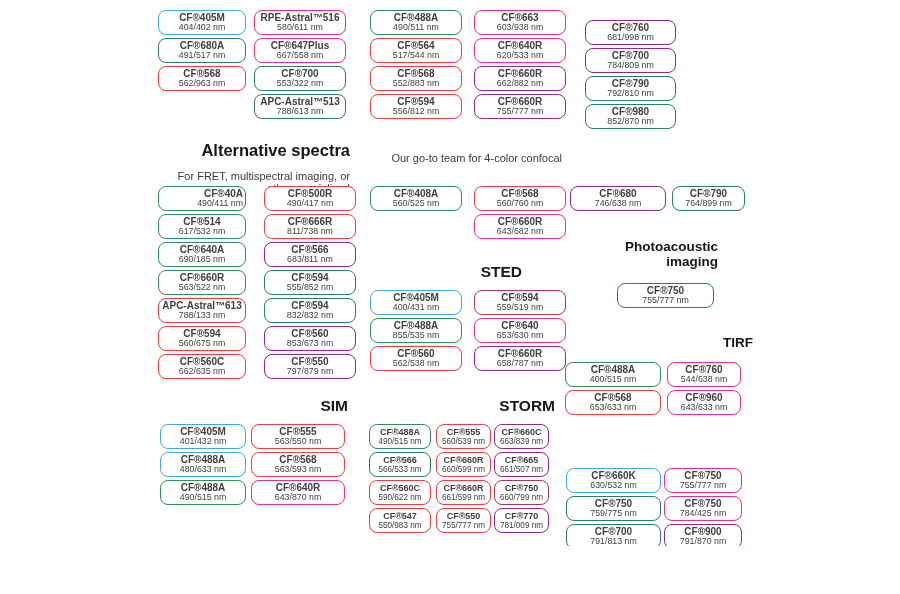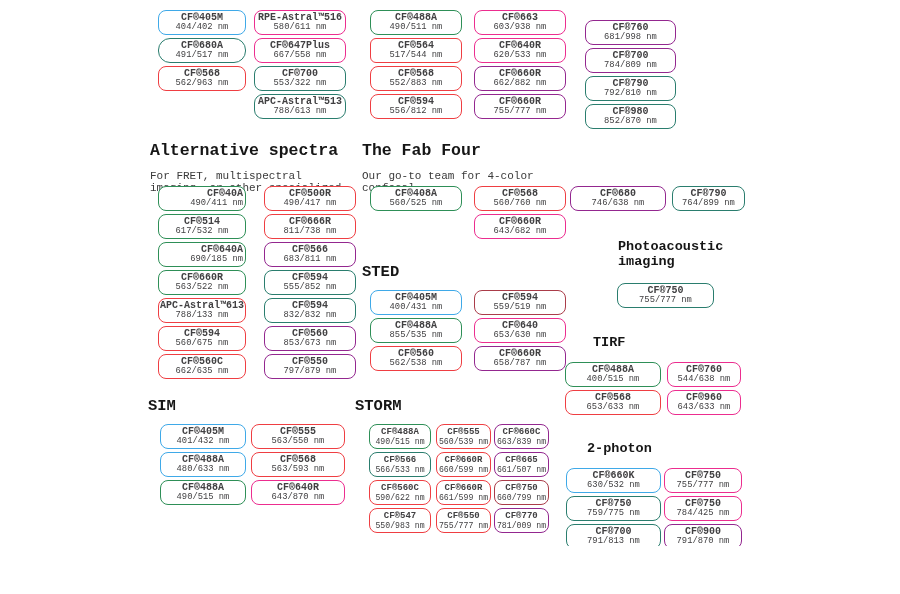--- a/index.html
+++ b/index.html
@@ -1,46 +1,46 @@
 <!DOCTYPE html>
 <html><head>
 <meta charset="utf-8">
 <style>
   html,body{margin:0;padding:0;background:#ffffff;}
   .canvas{
     position:relative;width:900px;height:546px;background:#ffffff;
-    font-family:Liberation Mono, monospace;overflow:hidden;color:#414042;
+    font-family:Liberation Sans, sans-serif;overflow:hidden;color:#414042;
   }
   .col{position:absolute;display:flex;flex-direction:column;gap:3px;}
   .pill{
     box-sizing:border-box;height:25px;border:1.6px solid #888;border-radius:8px;
     background:#fff;display:flex;flex-direction:column;align-items:center;justify-content:center;
     line-height:1.12;padding:1px 2px;
   }
   .pill-name{font-size:10px;font-weight:bold;color:#414042;white-space:nowrap;}
   .pill-range{font-size:8.8px;color:#414042;white-space:nowrap;}
   .narrow .pill-name{font-size:9px;}
   .narrow .pill-range{font-size:8.2px;}
-  .hdr{position:absolute;text-align:left;color:#161616;}
+  .hdr{position:absolute;text-align:right;color:#161616;}
   .hdr .t{font-weight:bold;font-size:16.5px;line-height:1.08;}
   .hdr .t.mid{font-size:15.5px;}
   .hdr .t.small{font-size:13.5px;}
   .hdr .s{font-size:11px;color:#3a3a3a;margin-top:10px;}
 </style>
 </head>
 <body>
 
 <div class="canvas">
 
   <div class="col" style="left:158px;top:10px;width:88px">
       <div class="pill" style="border-color: rgb(63, 169, 232);">
         <div class="pill-name">CF®405M</div>
         <div class="pill-range">404/402 nm</div>
       </div>
-      <div class="pill" style="border-color: rgb(42, 125, 110); border-radius: 12px;">
+      <div class="pill" style="border-color: rgb(42, 125, 110);">
         <div class="pill-name">CF®680A</div>
         <div class="pill-range">491/517 nm</div>
       </div>
       <div class="pill" style="border-color: rgb(239, 62, 66);">
         <div class="pill-name">CF®568</div>
         <div class="pill-range">562/963 nm</div>
       </div>
     </div>
   <div class="col" style="left:254px;top:10px;width:92px">
       <div class="pill" style="border-color: rgb(236, 45, 143);">
@@ -48,31 +48,31 @@
         <div class="pill-range">580/611 nm</div>
       </div>
       <div class="pill" style="border-color: rgb(236, 45, 143);">
         <div class="pill-name">CF®647Plus</div>
         <div class="pill-range">667/558 nm</div>
       </div>
       <div class="pill" style="border-color: rgb(42, 125, 110);">
         <div class="pill-name">CF®700</div>
         <div class="pill-range">553/322 nm</div>
       </div>
-      <div class="pill" style="border-color: rgb(42, 125, 110); border-radius: 9px;">
+      <div class="pill" style="border-color: rgb(42, 125, 110);">
         <div class="pill-name">APC-Astral™513</div>
         <div class="pill-range">788/613 nm</div>
       </div>
     </div>
   <div class="col" style="left:370px;top:10px;width:92px">
       <div class="pill" style="border-color: rgb(46, 143, 87);">
         <div class="pill-name">CF®488A</div>
         <div class="pill-range">490/511 nm</div>
       </div>
-      <div class="pill" style="border-color: rgb(239, 62, 66); border-radius: 6px;">
+      <div class="pill" style="border-color: rgb(239, 62, 66);">
         <div class="pill-name">CF®564</div>
         <div class="pill-range">517/544 nm</div>
       </div>
       <div class="pill" style="border-color: rgb(239, 62, 66);">
         <div class="pill-name">CF®568</div>
         <div class="pill-range">552/883 nm</div>
       </div>
       <div class="pill" style="border-color: rgb(239, 62, 66);">
         <div class="pill-name">CF®594</div>
         <div class="pill-range">556/812 nm</div>
@@ -121,21 +121,21 @@
   </div>
   <div class="col" style="left:158px;top:186px;width:88px">
       <div class="pill" style="border-color: rgb(46, 143, 87); align-items: flex-end;">
         <div class="pill-name">CF®40A</div>
         <div class="pill-range">490/411 nm</div>
       </div>
       <div class="pill" style="border-color: rgb(46, 143, 87); text-align: center;">
         <div class="pill-name">CF®514</div>
         <div class="pill-range">617/532 nm</div>
       </div>
-      <div class="pill" style="border-color: rgb(46, 143, 87); align-items: flex-end;">
+      <div class="pill" style="border-color: rgb(46, 143, 87);">
         <div class="pill-name">CF®640A</div>
         <div class="pill-range">690/185 nm</div>
       </div>
       <div class="pill" style="border-color: rgb(46, 143, 87);">
         <div class="pill-name">CF®660R</div>
         <div class="pill-range">563/522 nm</div>
       </div>
       <div class="pill" style="border-color: rgb(239, 62, 66);">
         <div class="pill-name">APC-Astral™613</div>
         <div class="pill-range">788/133 nm</div>
@@ -174,21 +174,20 @@
         <div class="pill-name">CF®560</div>
         <div class="pill-range">853/673 nm</div>
       </div>
       <div class="pill" style="border-color: rgb(147, 39, 143);">
         <div class="pill-name">CF®550</div>
         <div class="pill-range">797/879 nm</div>
       </div>
     </div>
 
   <div class="hdr" style="left:362px;top:142px;width:200px">
-    <div class="t">The Fab Four</div>
     <div class="s">Our go-to team for 4-color confocal</div>
   </div>
   <div class="col" style="left:370px;top:186px;width:92px">
       <div class="pill" style="border-color: rgb(46, 143, 87);">
         <div class="pill-name">CF®408A</div>
         <div class="pill-range">560/525 nm</div>
       </div>
     </div>
   <div class="col" style="left:474px;top:186px;width:92px">
       <div class="pill" style="border-color: rgb(239, 62, 66);">
@@ -363,23 +362,20 @@
       <div class="pill" style="border-color: rgb(236, 45, 143);">
         <div class="pill-name">CF®760</div>
         <div class="pill-range">544/638 nm</div>
       </div>
       <div class="pill" style="border-color: rgb(236, 45, 143);">
         <div class="pill-name">CF®960</div>
         <div class="pill-range">643/633 nm</div>
       </div>
     </div>
 
-  <div class="hdr" style="left:587px;top:442px;width:160px">
-    <div class="t small">2-photon</div>
-  </div>
   <div class="col" style="left:566px;top:468px;width:95px">
       <div class="pill" style="border-color: rgb(63, 169, 232);">
         <div class="pill-name">CF®660K</div>
         <div class="pill-range">630/532 nm</div>
       </div>
       <div class="pill" style="border-color: rgb(42, 125, 110);">
         <div class="pill-name">CF®750</div>
         <div class="pill-range">759/775 nm</div>
       </div>
       <div class="pill" style="border-color: rgb(42, 125, 110);">

